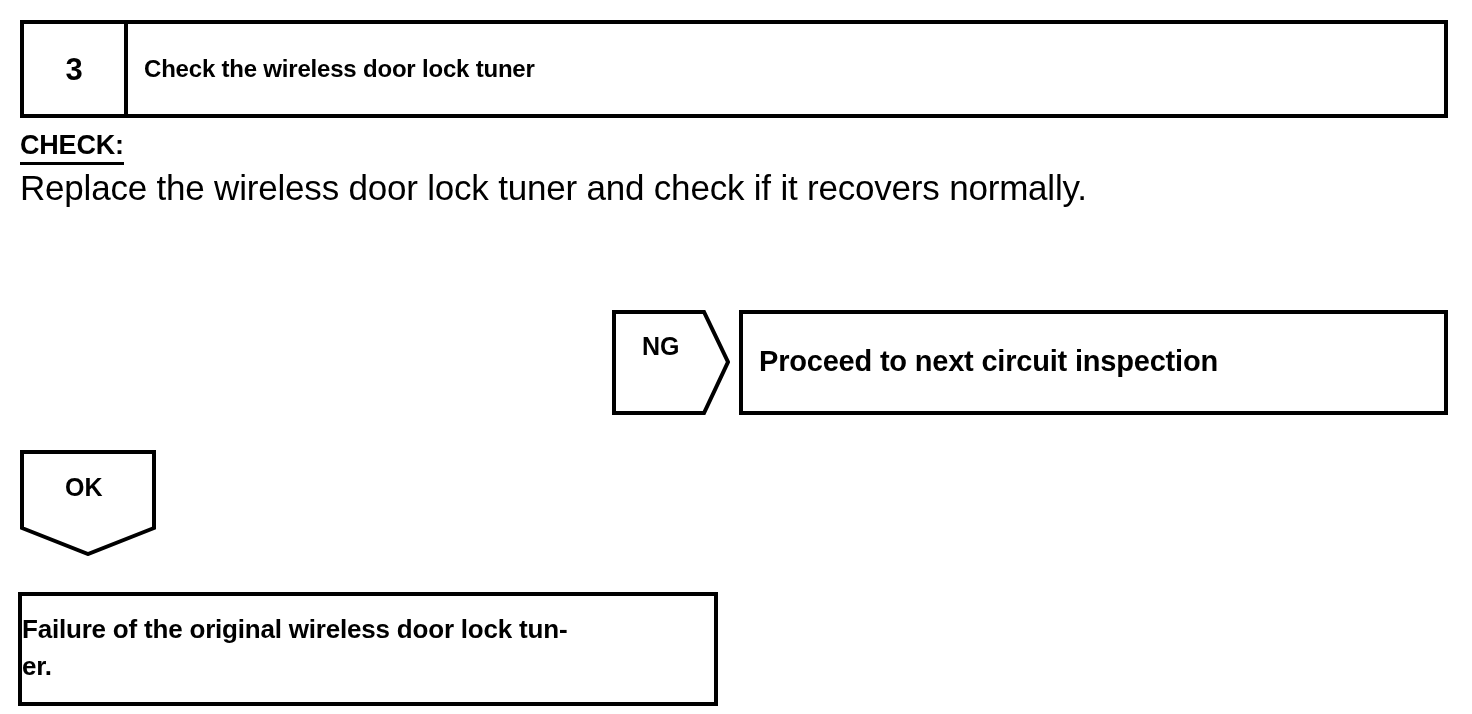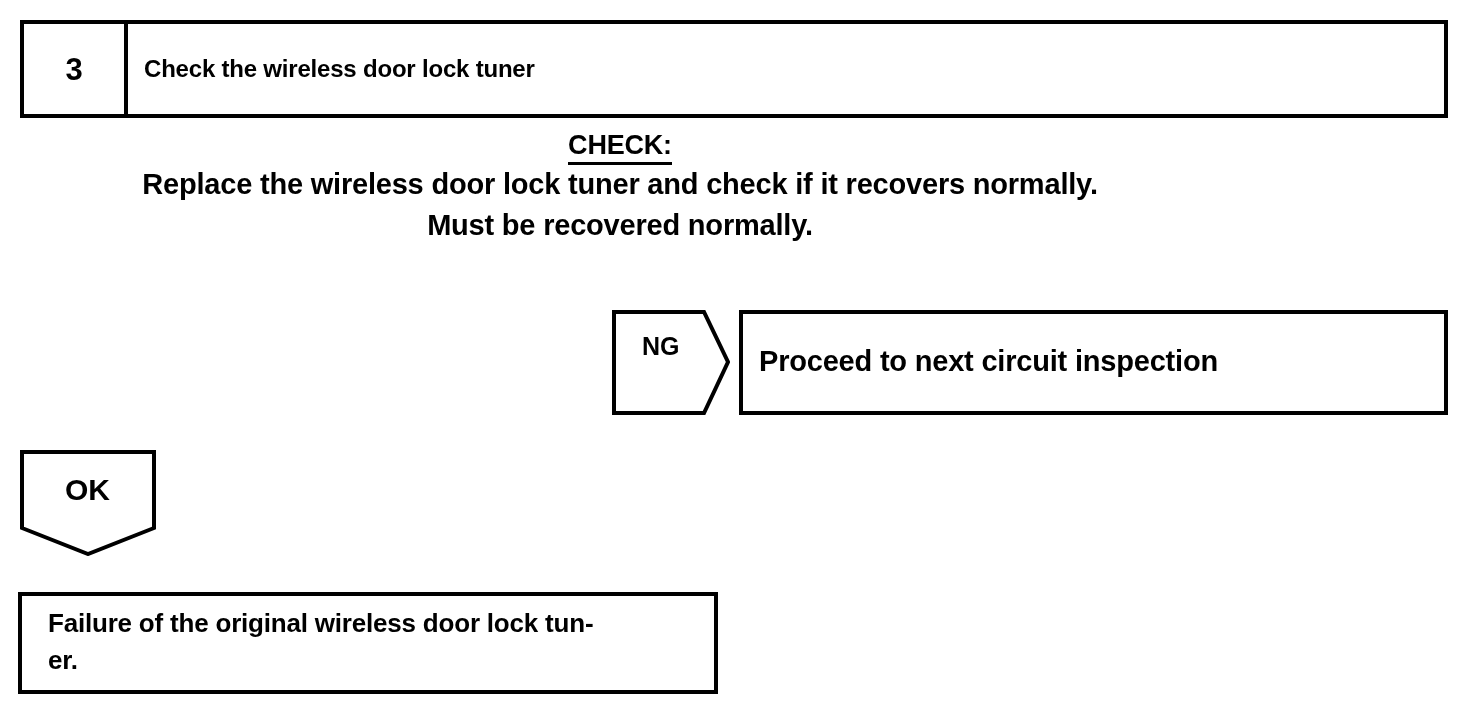--- a/index.html
+++ b/index.html
@@ -69,27 +69,27 @@
     font-size: 27px;
     font-weight: bold;
     line-height: 1.18;
     letter-spacing: -0.2px;
     display: inline-block;
     border-bottom: 3px solid #000;
     padding-bottom: 0px;
     margin-bottom: 2px;
   }
   .instr-body {
-    font-size: 29px;
-    font-weight: bold;
+    font-size: 35px;
+    font-weight: normal;
     line-height: 1.2;
     letter-spacing: -0.2px;
     margin-bottom: 6px;
   }
-  .instr-group { display: block; text-align: center; }
+  .instr-group { display: block; }
   .instr-group + .instr-group { margin-top: 4px; }
 
   
   .ng-branch {
     position: absolute;
     left: 612px;
     top: 310px;
     width: 836px;
     height: 105px;
   }
@@ -139,38 +139,37 @@
     left: 20px;
     top: 450px;
     width: 136px;
     height: 106px;
   }
   .ok-arrow svg { display: block; }
   .ok-label {
     position: absolute;
     left: 45px;
     top: 25px;
-    font-size: 30px;
+    font-size: 25px;
     font-weight: bold;
     line-height: 1;
   }
 
   
   .result-box {
     position: absolute;
     left: 18px;
     top: 592px;
     width: 700px;
-    height: 102px;
+    height: 114px;
     border: 4px solid #000;
     box-sizing: border-box;
     display: flex;
     flex-direction: column;
     justify-content: center;
-    padding-left: 26px;
     padding-bottom: 2px;
   }
   .result-line {
     font-size: 26px;
     font-weight: bold;
     line-height: 1.42;
     letter-spacing: -0.2px;
     white-space: pre;
   }
 </style>
@@ -187,21 +186,20 @@
       <span class="step-title">Check the wireless door lock tuner</span>
     </div>
   </div>
 
   <div class="instructions">
     <div class="instr-group">
       <div><span class="instr-heading">CHECK:</span></div>
       <div class="instr-body">Replace the wireless door lock tuner and check if it recovers normally.</div>
     </div>
     <div class="instr-group">
-      <div class="instr-body">Must be recovered normally.</div>
     </div>
   </div>
 
   <div class="ng-branch">
     <div class="ng-arrow">
       <svg width="118" height="105" viewBox="0 0 118 105" xmlns="http://www.w3.org/2000/svg">
         <polygon points="2,2 92,2 116,52 92,103 2,103" fill="#ffffff" stroke="#000000" stroke-width="4" stroke-linejoin="miter"></polygon>
       </svg>
     </div>
     <span class="ng-label">NG</span>

